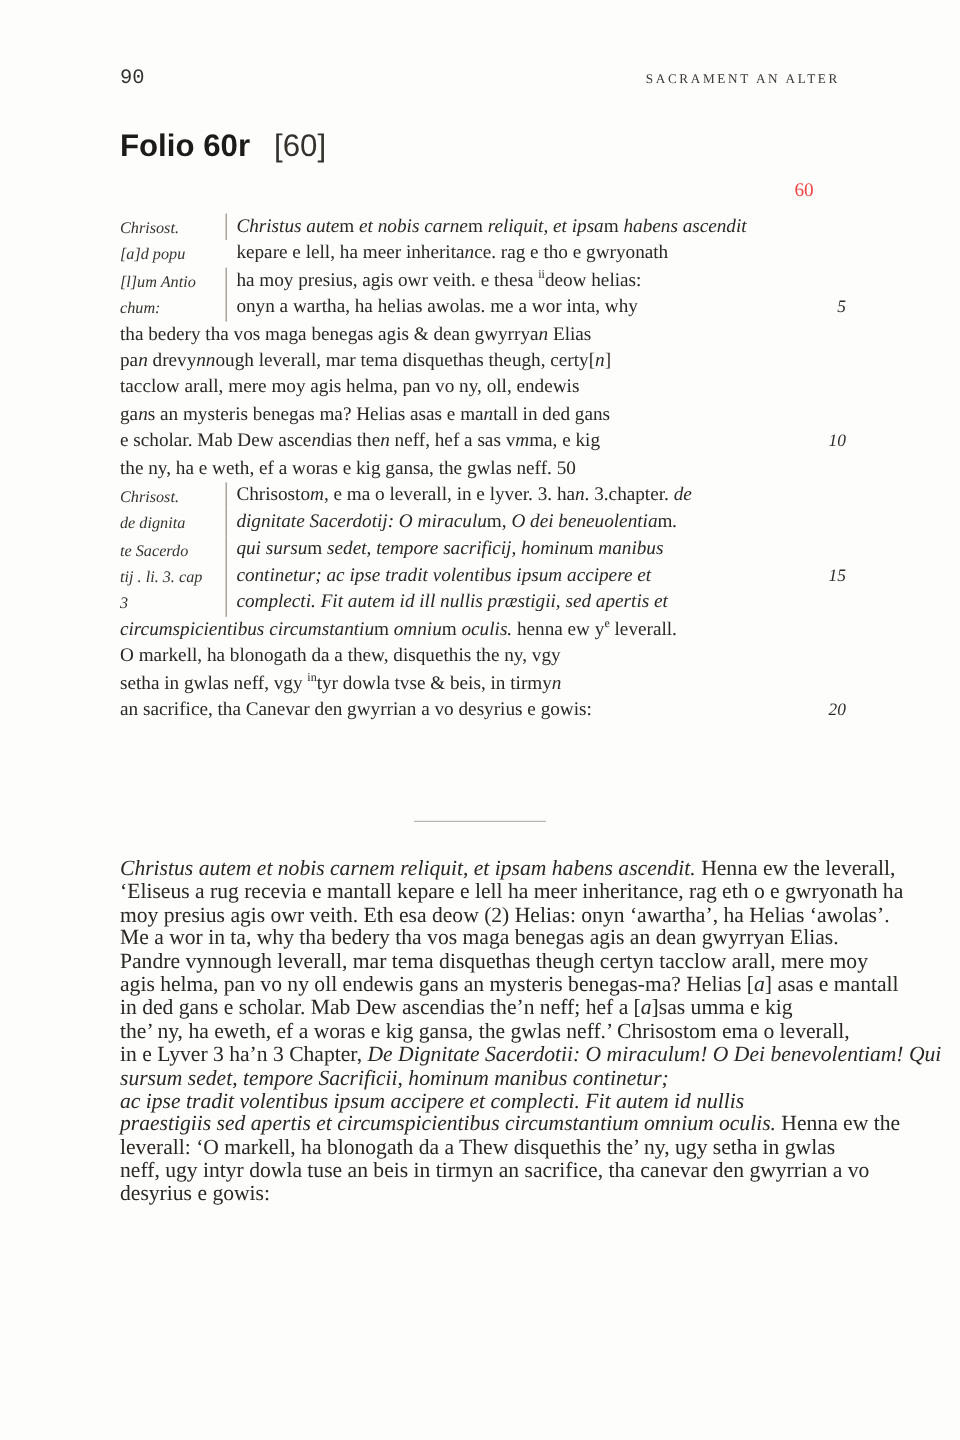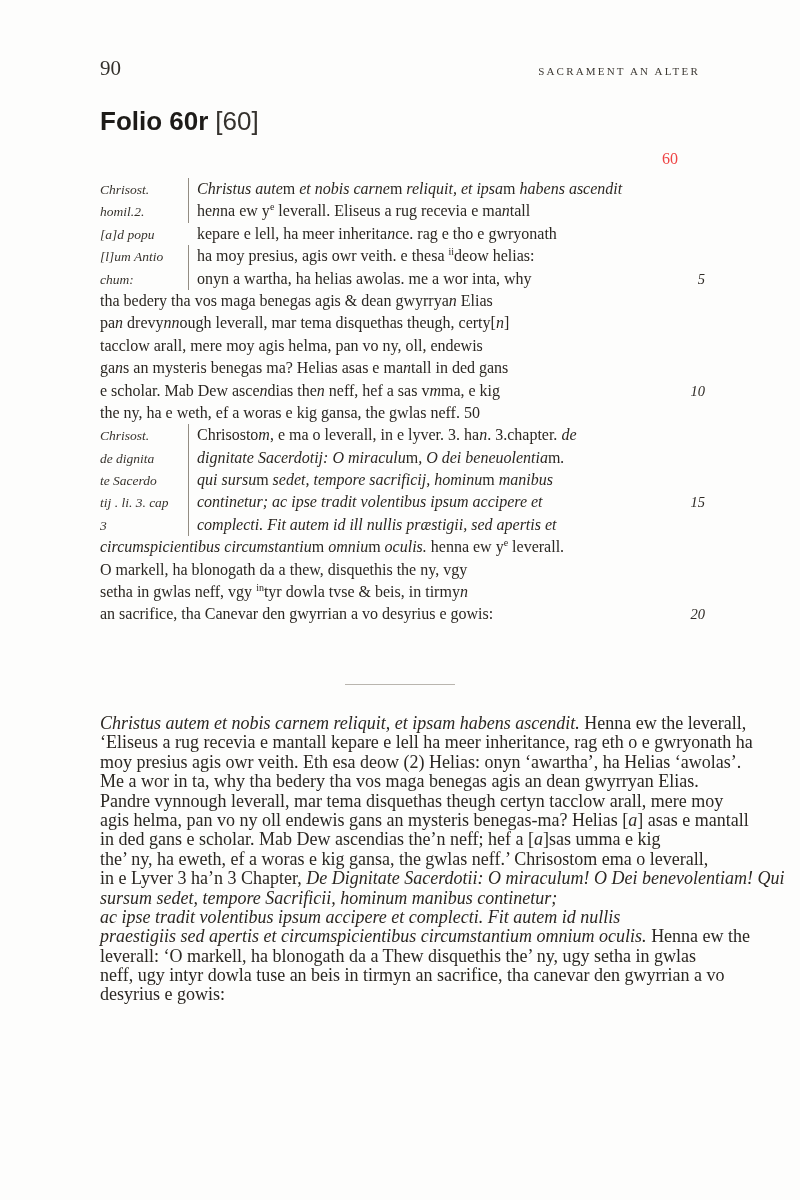--- a/index.html
+++ b/index.html
@@ -11,34 +11,34 @@
     position:relative;
     overflow:hidden;
   }
   .page{position:absolute;inset:0;}
 
   
   .page-header{
     position:absolute;top:56px;left:100px;right:100px;
     display:flex;justify-content:space-between;align-items:baseline;
   }
-  .page-number{font-size:21px;color:#33302b;}
+  .page-number{font-size:17px;color:#33302b;font-family:Liberation Mono, monospace;}
   .running-head{
     font-size:11px;letter-spacing:2.2px;color:#3d3933;
     font-family:"Liberation Serif", serif;
   }
 
   
   .section-heading{
     position:absolute;top:106px;left:100px;
     font-family:"Liberation Sans", sans-serif;
     font-size:26px;line-height:30px;margin:0;
   }
   .heading-title{font-weight:700;color:#1d1b18;}
-  .heading-folio-ref{font-weight:400;color:#35322d;margin-left:7px;}
+  .heading-folio-ref{font-weight:400;color:#35322d;margin-left:20px;}
 
   
   .folio-marker{
     position:absolute;top:150px;right:122px;
     font-size:16px;color:#ef4444;
   }
 
   
   .transcription{
     position:absolute;top:178px;left:100px;width:605px;
@@ -89,21 +89,20 @@
     <span class="page-number">90</span>
     <span class="running-head">SACRAMENT AN ALTER</span>
   </div>
 
   <h1 class="section-heading"><span class="heading-title">Folio 60r</span><span class="heading-folio-ref">[60]</span></h1>
 
   <div class="folio-marker">60</div>
 
   <div class="transcription">
       <div class="tline"><span class="margin-note">Chrisost.</span><span class="quote-bar"></span><span class="line-text ind"><em>Christus aute</em><span>m</span><em> et nobis carne</em><span>m</span><em> reliquit, et ipsa</em><span>m</span><em> habens ascendit</em></span></div>
-      <div class="tline"><span class="margin-note">homil.2.</span><span class="quote-bar"></span><span class="line-text ind"><span>he</span><em>n</em><span>na ew y</span><sup>e</sup><span> leverall. Eliseus a rug recevia e ma</span><em>n</em><span>tall</span></span></div>
       <div class="tline"><span class="margin-note">[a]d popu</span><span class="line-text ind"><span>kepare e lell, ha meer inherita</span><em>n</em><span>ce. rag e tho e gwryonath</span></span></div>
       <div class="tline"><span class="margin-note">[l]um Antio</span><span class="quote-bar"></span><span class="line-text ind"><span>ha moy presius, agis owr veith. e thesa </span><sup>ii</sup><span>deow helias:</span></span></div>
       <div class="tline"><span class="margin-note">chum:</span><span class="quote-bar"></span><span class="line-number">5</span><span class="line-text ind"><span>onyn a wartha, ha helias awolas. me a wor inta, why</span></span></div>
       <div class="tline"><span class="line-text"><span>tha bedery tha vos maga benegas agis &amp; dean gwyrrya</span><em>n</em><span> Elias</span></span></div>
       <div class="tline"><span class="line-text"><span>pa</span><em>n</em><span> drevy</span><em>nn</em><span>ough leverall, mar tema disquethas theugh, certy[</span><em>n</em><span>]</span></span></div>
       <div class="tline"><span class="line-text"><span>tacclow arall, mere moy agis helma, pan vo ny, oll, endewis</span></span></div>
       <div class="tline"><span class="line-text"><span>ga</span><em>n</em><span>s an mysteris benegas ma? Helias asas e ma</span><em>n</em><span>tall in ded gans</span></span></div>
       <div class="tline"><span class="line-number">10</span><span class="line-text"><span>e scholar. Mab Dew asce</span><em>n</em><span>dias the</span><em>n</em><span> neff, hef a sas v</span><em>m</em><span>ma, e kig</span></span></div>
       <div class="tline"><span class="line-text"><span>the ny, ha e weth, ef a woras e kig gansa, the gwlas neff. 50</span></span></div>
       <div class="tline"><span class="margin-note">Chrisost.</span><span class="quote-bar"></span><span class="line-text ind"><span>Chrisosto</span><em>m</em><span>, e ma o leverall, in e lyver. 3. ha</span><em>n</em><span>. 3.chapter. </span><em>de</em></span></div>

